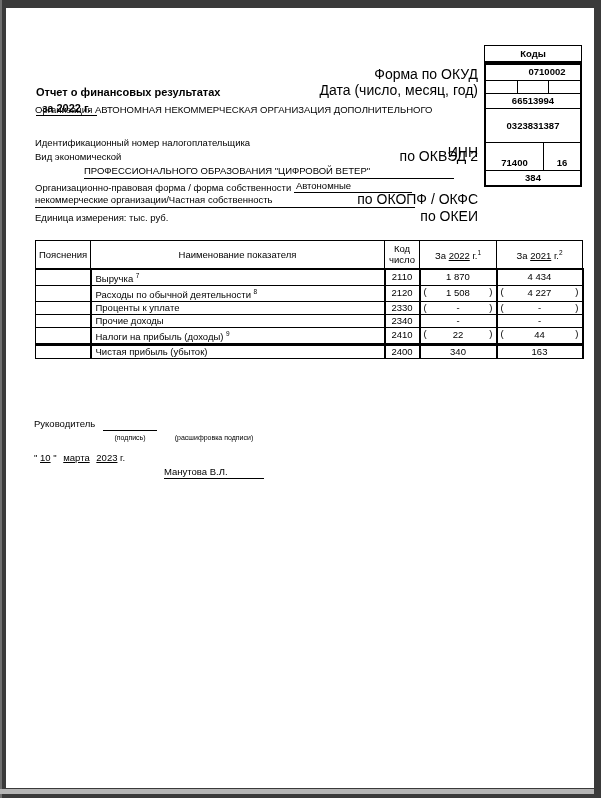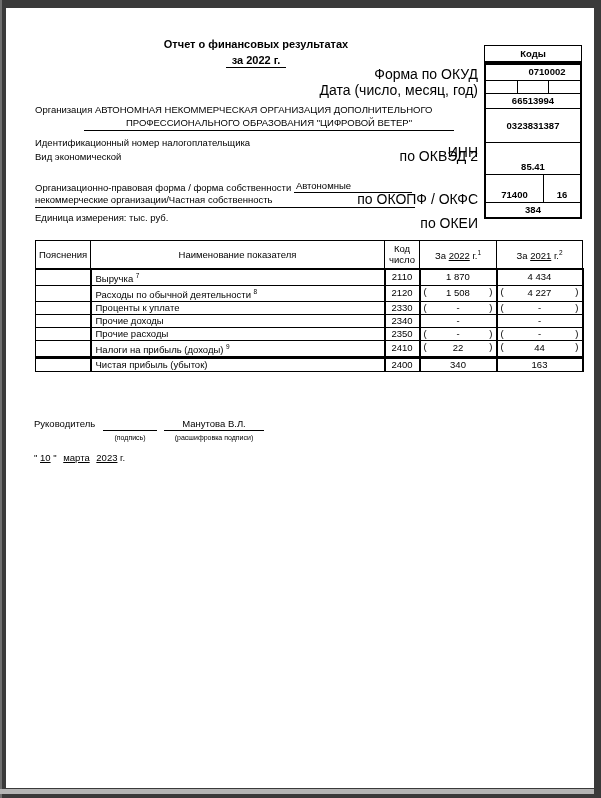--- a/index.html
+++ b/index.html
@@ -12,21 +12,21 @@
     overflow:hidden;
   }
   .edge-left { position:absolute; left:0; top:0; width:2px; height:798px; background:#6f6f6f; }
   .bottom-strip { position:absolute; left:0; top:789px; width:594px; height:5px; background:#b5b5b5; }
   .page {
     position:absolute; left:6px; top:8px; width:588px; height:780px;
     background:#ffffff;
   }
   .abs { position:absolute; }
   .b { font-weight:bold; }
-  .c { text-align:center; }
+  .c { text-align:left;margin-top:48px; }
   .ul { border-bottom:1px solid #000; padding:0 6px 1px 6px; }
 
   
   .t1 { left:30px; top:30px; width:440px; font-size:11px; }
   .t2 { left:30px; top:46px; width:440px; font-size:11px; }
 
   
   .rlabel { left:260px; width:212px; text-align:right; font-size:14px; }
 
   
@@ -83,36 +83,33 @@
 <div class="page">
 
   <div class="abs t1 b c">Отчет о финансовых результатах</div>
   <div class="abs t2 b c"><span class="ul">за 2022 г.</span></div>
 
   <div class="abs rlabel" style="top:58px">Форма по ОКУД</div>
   <div class="abs rlabel" style="top:74px">Дата (число, месяц, год)</div>
   <div class="abs rlabel" style="top:136px">ИНН</div>
   <div class="abs rlabel" style="top:140px">по ОКВЭД 2</div>
   <div class="abs rlabel" style="top:183px">по ОКОПФ / ОКФС</div>
-  <div class="abs rlabel" style="top:207px">по ОКЕИ</div>
+  <div class="abs rlabel" style="top:200px">по ОКЕИ</div>
 
   <div class="abs codes">
     <div class="codes-head">Коды</div>
     <div class="codes-main">
       <div class="cr cr-okud">0710002</div>
       <div class="cr cr-date">
         <div class="dc"></div>
         <div class="dc"></div>
         <div class="dc"></div>
       </div>
       <div class="cr cr-okpo">66513994</div>
       <div class="cr cr-inn">0323831387</div>
-      <div class="cr cr-okved">
-          <span>85.41</span>
-        </div>
       <div class="cr cr-okopf">
         <div class="half h1">71400</div>
         <div class="half h2">16</div>
       </div>
       <div class="cr cr-okei">384</div>
     </div>
   </div>
 
   <div class="abs oline" style="left:29px; top:96px; width:445px">
     <span>Организация</span>
@@ -173,27 +170,20 @@
       </tr>
       <tr class="dr">
         <td></td>
         <td class="name"><span>Прочие доходы</span></td>
         <td class="code">2340</td>
         <td class="val"><span class="po"></span><span>-</span><span class="pc"></span></td>
         <td class="val"><span class="po"></span><span>-</span><span class="pc"></span></td>
       </tr>
       <tr class="dr">
         <td></td>
-        <td class="name"><span>Прочие расходы</span></td>
-        <td class="code">2350</td>
-        <td class="val"><span class="po">(</span><span>-</span><span class="pc">)</span></td>
-        <td class="val"><span class="po">(</span><span>-</span><span class="pc">)</span></td>
-      </tr>
-      <tr class="dr">
-        <td></td>
         <td class="name"><span>Налоги на прибыль (доходы)</span> <sup>9</sup></td>
         <td class="code">2410</td>
         <td class="val"><span class="po">(</span><span>22</span><span class="pc">)</span></td>
         <td class="val"><span class="po">(</span><span>44</span><span class="pc">)</span></td>
       </tr>
       <tr class="dr total">
         <td></td>
         <td class="name"><span>Чистая прибыль (убыток)</span></td>
         <td class="code">2400</td>
         <td class="val"><span class="po"></span><span>340</span><span class="pc"></span></td>

